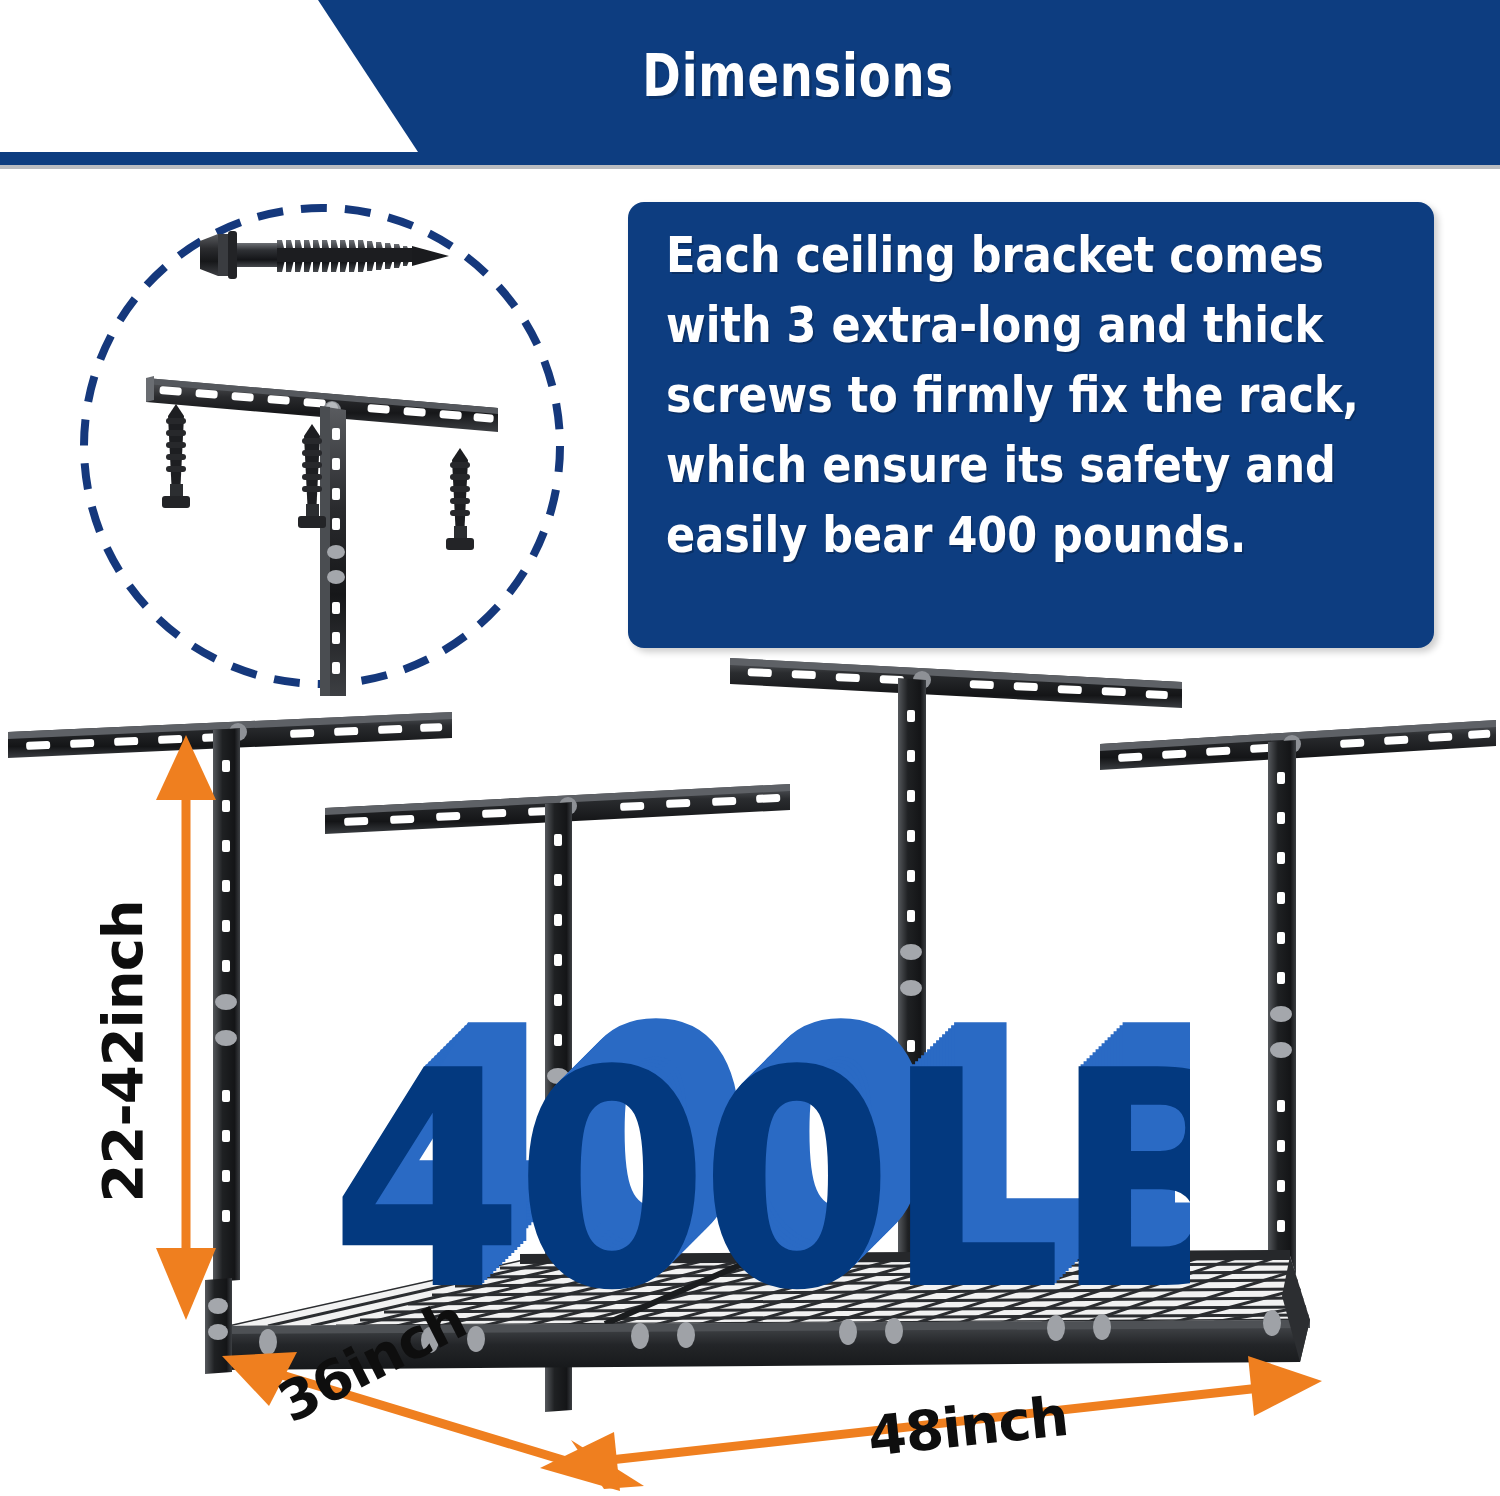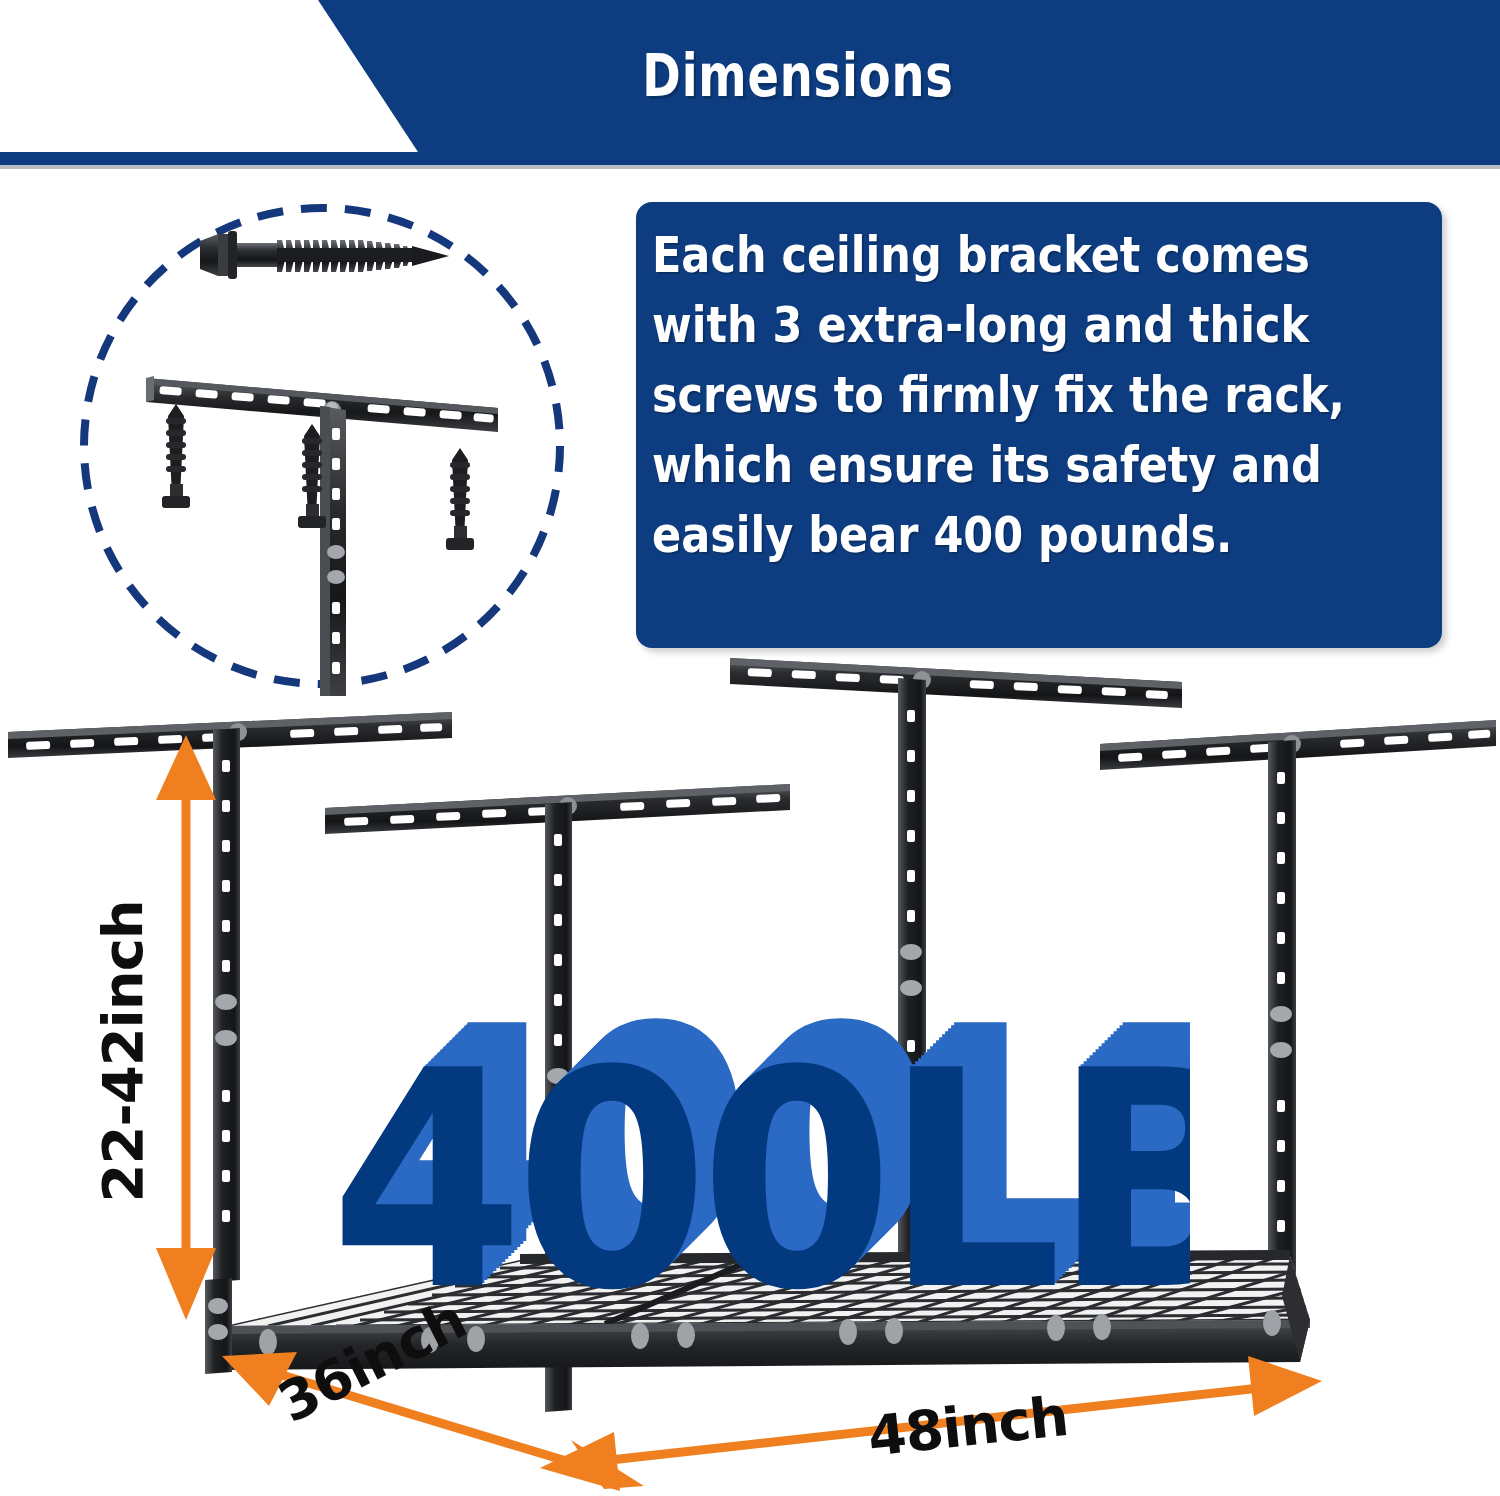--- a/index.html
+++ b/index.html
@@ -33,21 +33,21 @@
     padding-left:120px;box-sizing:border-box;
   }
   .header-underline{position:absolute;left:0;top:152px;width:1500px;height:13px;background:#0d3d80;}
   .header-rule{position:absolute;left:0;top:165px;width:1500px;height:4px;background:#b9bcc0;}
 
   
   .callout{
     position:absolute;left:628px;top:202px;width:806px;height:446px;
     background:#0d3d80;border-radius:16px;
     box-shadow:4px 4px 7px rgba(0,0,0,0.20);
-    box-sizing:border-box;padding:18px 26px 10px 16px;margin-left:8px;
+    box-sizing:border-box;padding:18px 26px 10px 38px;
   }
   .callout-text{
     color:#ffffff;
     font-family:"DejaVu Sans", sans-serif;
     font-weight:bold;
     font-size:50px;
     line-height:70px;
     transform:scaleX(0.86);
     transform-origin:left top;
     width:900px;

